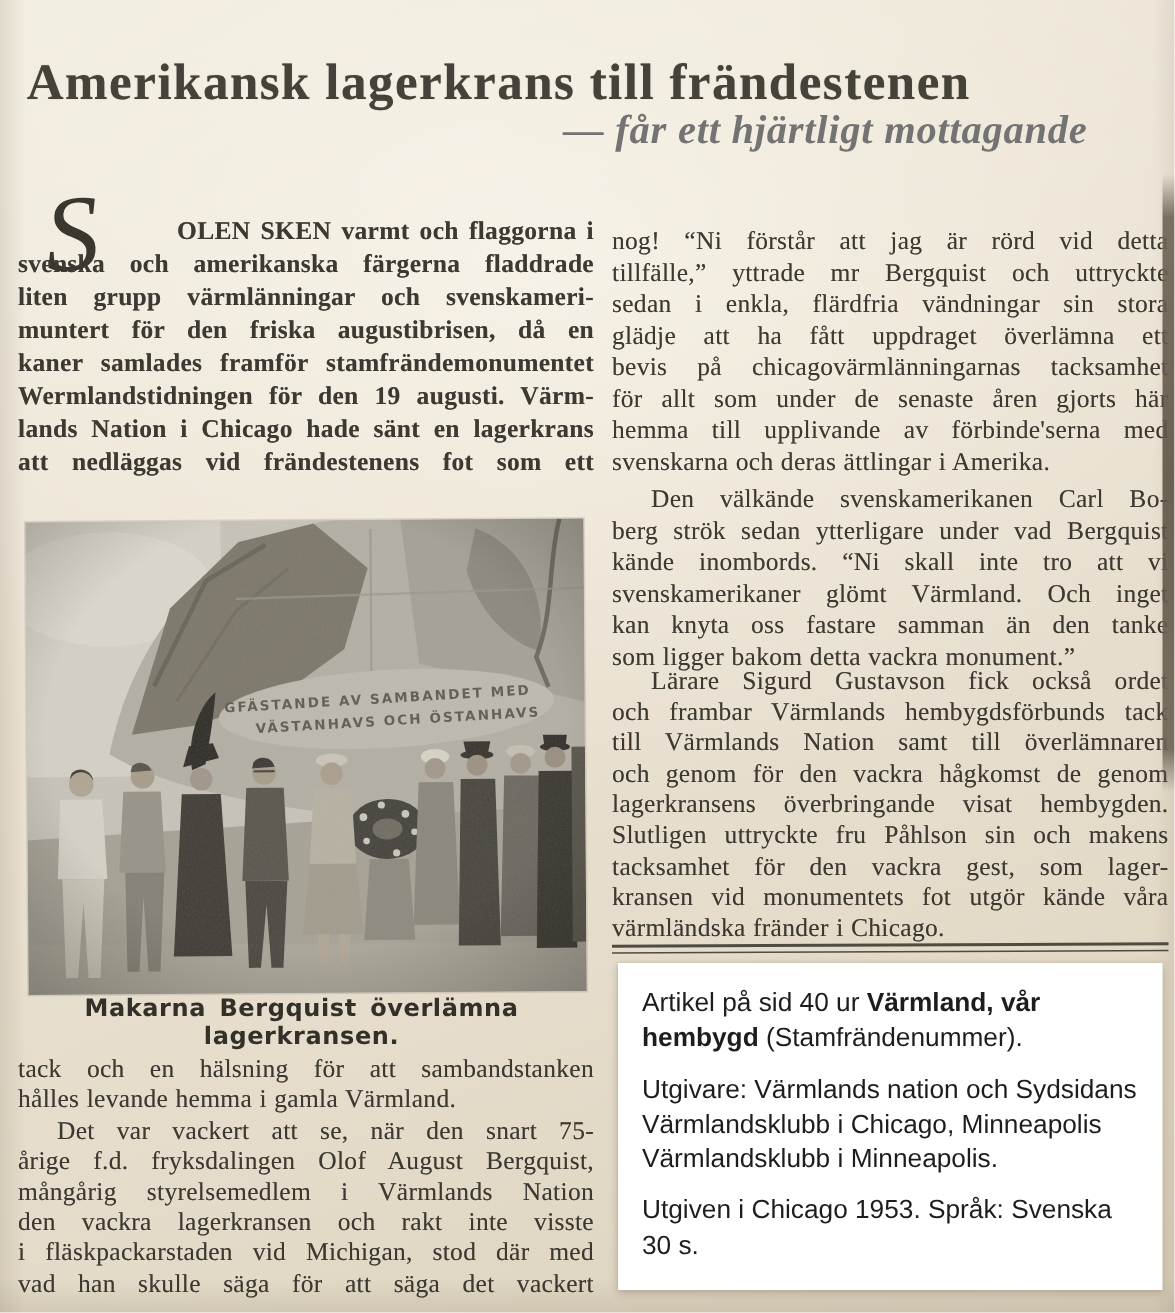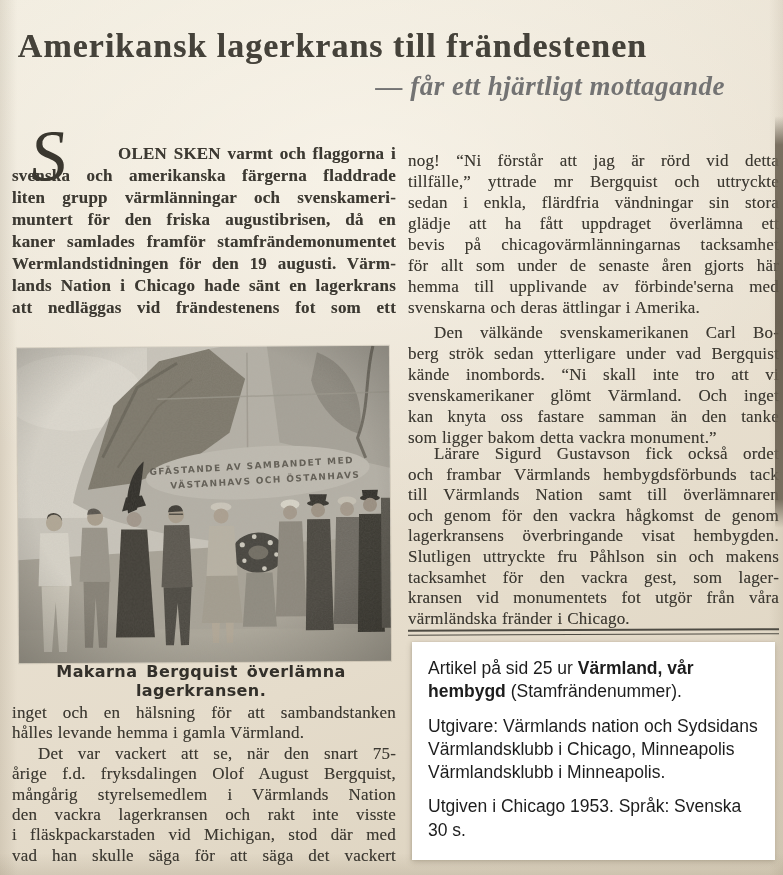--- a/index.html
+++ b/index.html
@@ -11,21 +11,21 @@
     font-family:"Liberation Serif", serif;
     color:#3c3932;
   }
   .edge-shadows{position:absolute;inset:0;pointer-events:none;
     background:
       linear-gradient(90deg, rgba(110,95,70,.14), rgba(110,95,70,0) 2.2%),
       linear-gradient(270deg, rgba(110,95,70,.10), rgba(110,95,70,0) 1.8%),
       linear-gradient(0deg, rgba(110,95,70,.14), rgba(110,95,70,0) 2.5%);
   }
   .title{
-    position:absolute;top:4px;left:0;width:665px;text-align:center;
+    position:absolute;top:14px;left:0;width:665px;text-align:center;
     font-size:34px;font-weight:bold;letter-spacing:1px;color:#45423a;
     text-shadow:0 0 .5px rgba(64,60,50,.55);
   }
   .subtitle{
     position:absolute;top:71px;right:58px;
     font-size:27px;font-weight:bold;font-style:italic;letter-spacing:.5px;color:#737373;
   }
   .col-block{position:absolute;font-size:17px;}
   .jline{text-align:justify;text-align-last:justify;white-space:nowrap;overflow:hidden;
     word-spacing:.5px;letter-spacing:.2px;text-shadow:0 0 .4px rgba(60,55,45,.45);}
@@ -188,21 +188,21 @@
       <rect x="363" y="152" width="9" height="130" fill="#56534b"></rect>
     </g>
     <rect width="372" height="315" filter="url(#grain)" opacity=".45"></rect>
     <rect width="372" height="315" fill="url(#vig)"></rect>
   </svg>
 </div>
 
 <div class="caption">Makarna Bergquist överlämna lagerkransen.</div>
 
 <div class="col-block" style="left:12px;top:703px;width:384px;line-height:20.4px;">
-    <div class="jline">inget och en hälsning för att sambandstanken</div>
+    <div class="jline">tack och en hälsning för att sambandstanken</div>
     <div class="jline endline">hålles levande hemma i gamla Värmland.</div>
     <div class="jline indent">Det var vackert att se, när den snart 75-</div>
     <div class="jline">årige f.d. fryksdalingen Olof August Bergquist,</div>
     <div class="jline">mångårig styrelsemedlem i Värmlands Nation</div>
     <div class="jline">den vackra lagerkransen och rakt inte visste</div>
     <div class="jline">i fläskpackarstaden vid Michigan, stod där med</div>
     <div class="jline">vad han skulle säga för att säga det vackert</div>
   </div>
 
 <div class="col-block" style="left:408px;top:150px;width:371px;line-height:21px;">
@@ -226,25 +226,25 @@
   </div>
 
 <div class="col-block" style="left:408px;top:444px;width:371px;line-height:20.6px;">
     <div class="jline indent">Lärare Sigurd Gustavson fick också ordet</div>
     <div class="jline">och frambar Värmlands hembygdsförbunds tack</div>
     <div class="jline">till Värmlands Nation samt till överlämnaren</div>
     <div class="jline">och genom för den vackra hågkomst de genom</div>
     <div class="jline">lagerkransens överbringande visat hembygden.</div>
     <div class="jline">Slutligen uttryckte fru Påhlson sin och makens</div>
     <div class="jline">tacksamhet för den vackra gest, som lager-</div>
-    <div class="jline">kransen vid monumentets fot utgör från våra</div>
+    <div class="jline">kransen vid monumentets fot utgör kände våra</div>
     <div class="jline endline">värmländska fränder i Chicago.</div>
   </div>
 
 <div class="double-rule"></div>
 
 <div class="right-edge-sliver"></div>
 
 <div class="note-box">
-  <p><span>Artikel på sid 25 ur </span><b>Värmland, vår hembygd</b><span> (Stamfrändenummer).</span></p>
+  <p><span>Artikel på sid 40 ur </span><b>Värmland, vår hembygd</b><span> (Stamfrändenummer).</span></p>
   <p>Utgivare: Värmlands nation och Sydsidans Värmlandsklubb i Chicago, Minneapolis Värmlandsklubb i Minneapolis.</p>
   <p>Utgiven i Chicago 1953. Språk: Svenska 30 s.</p>
 </div>
 
 </body></html>

